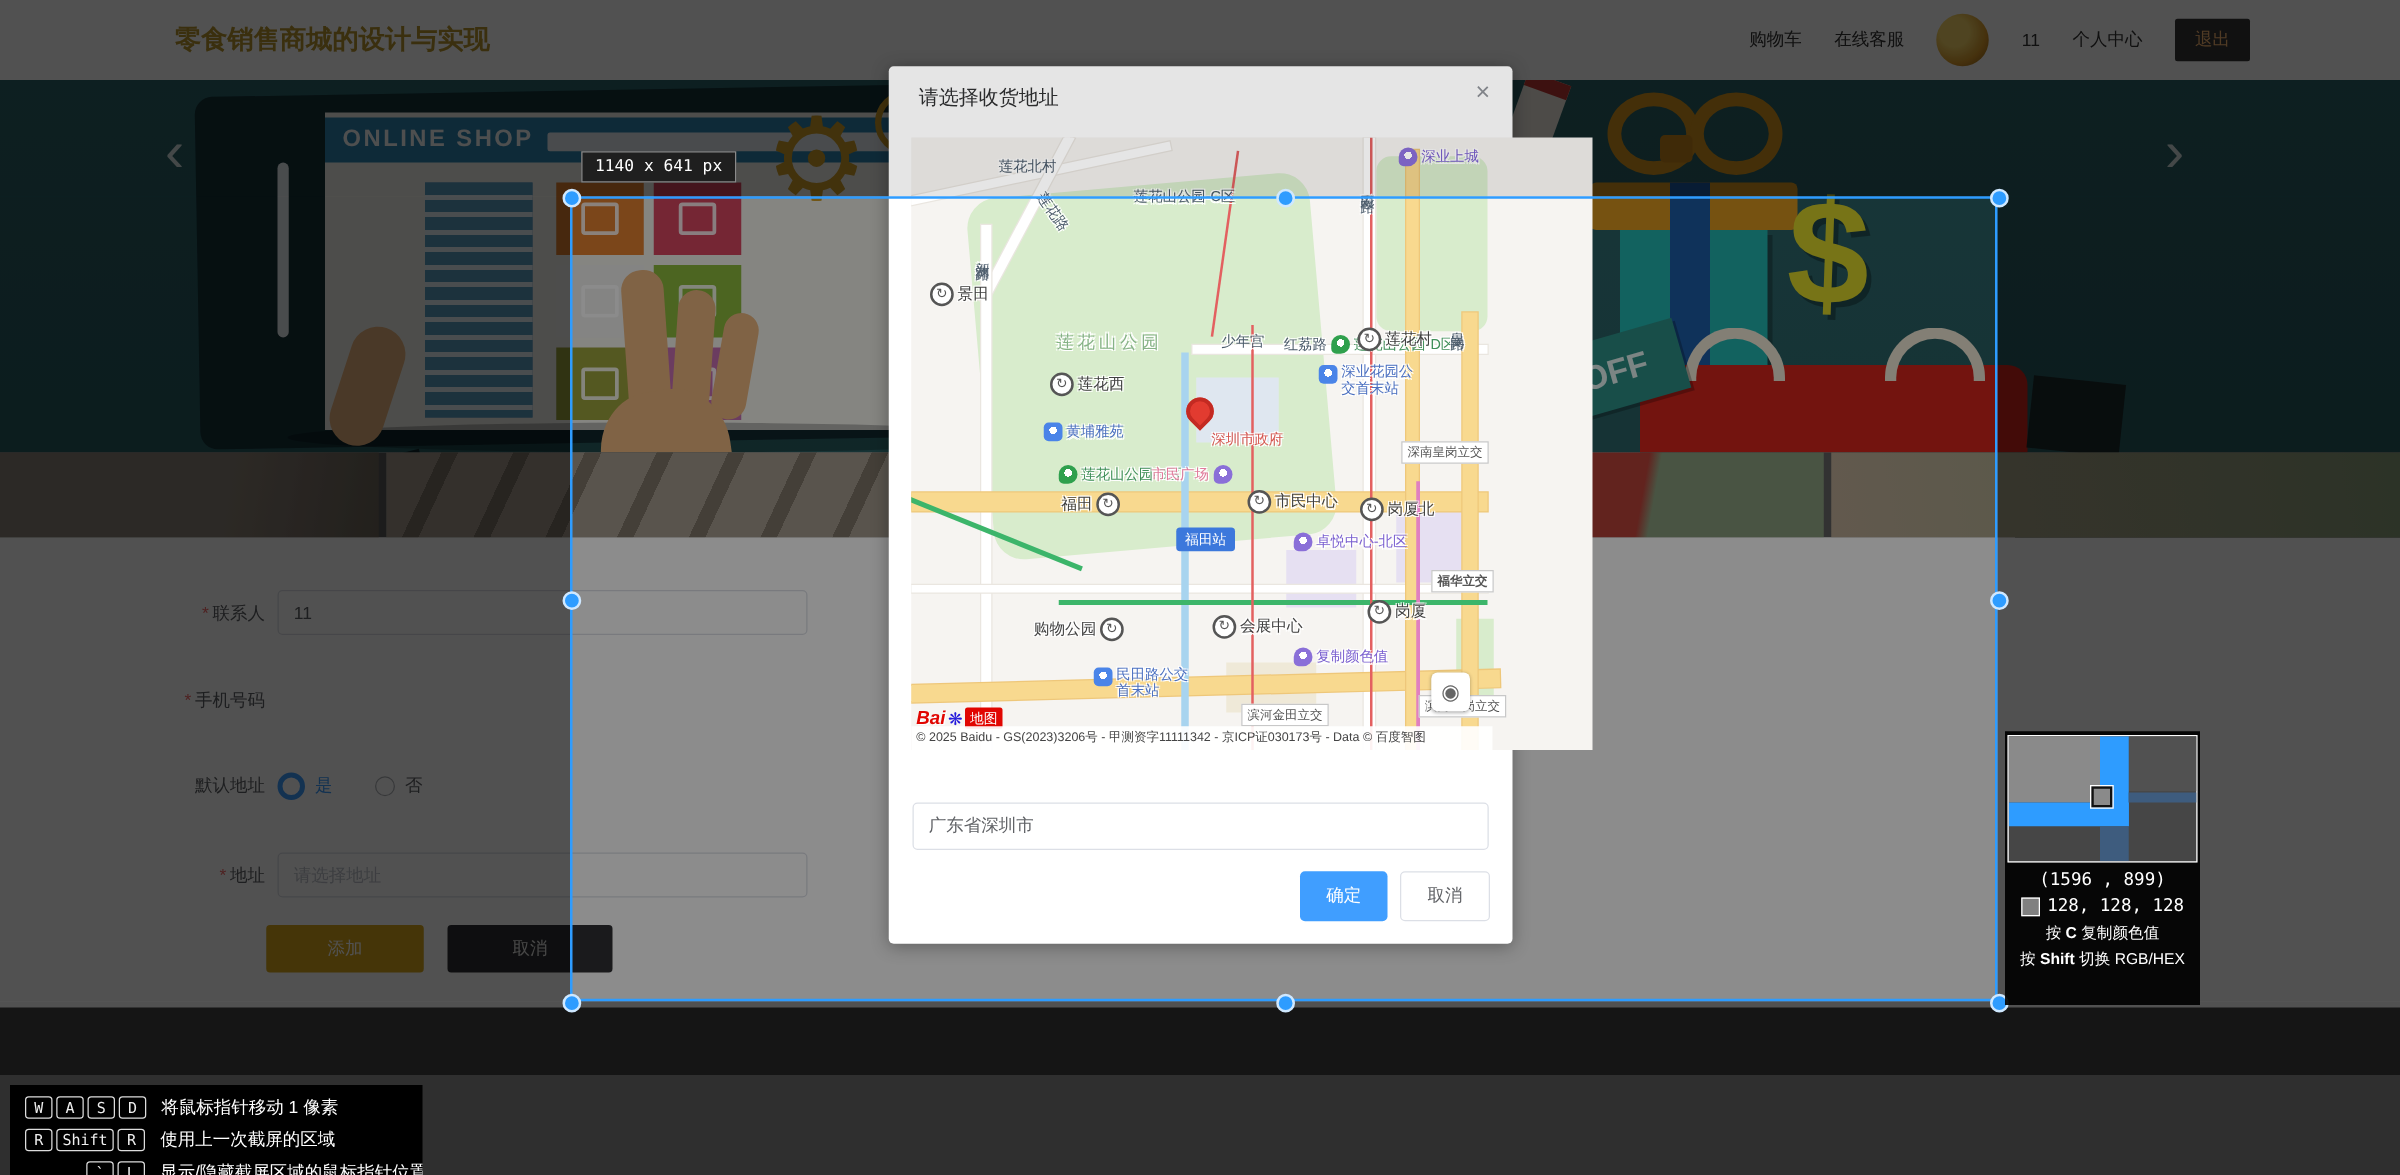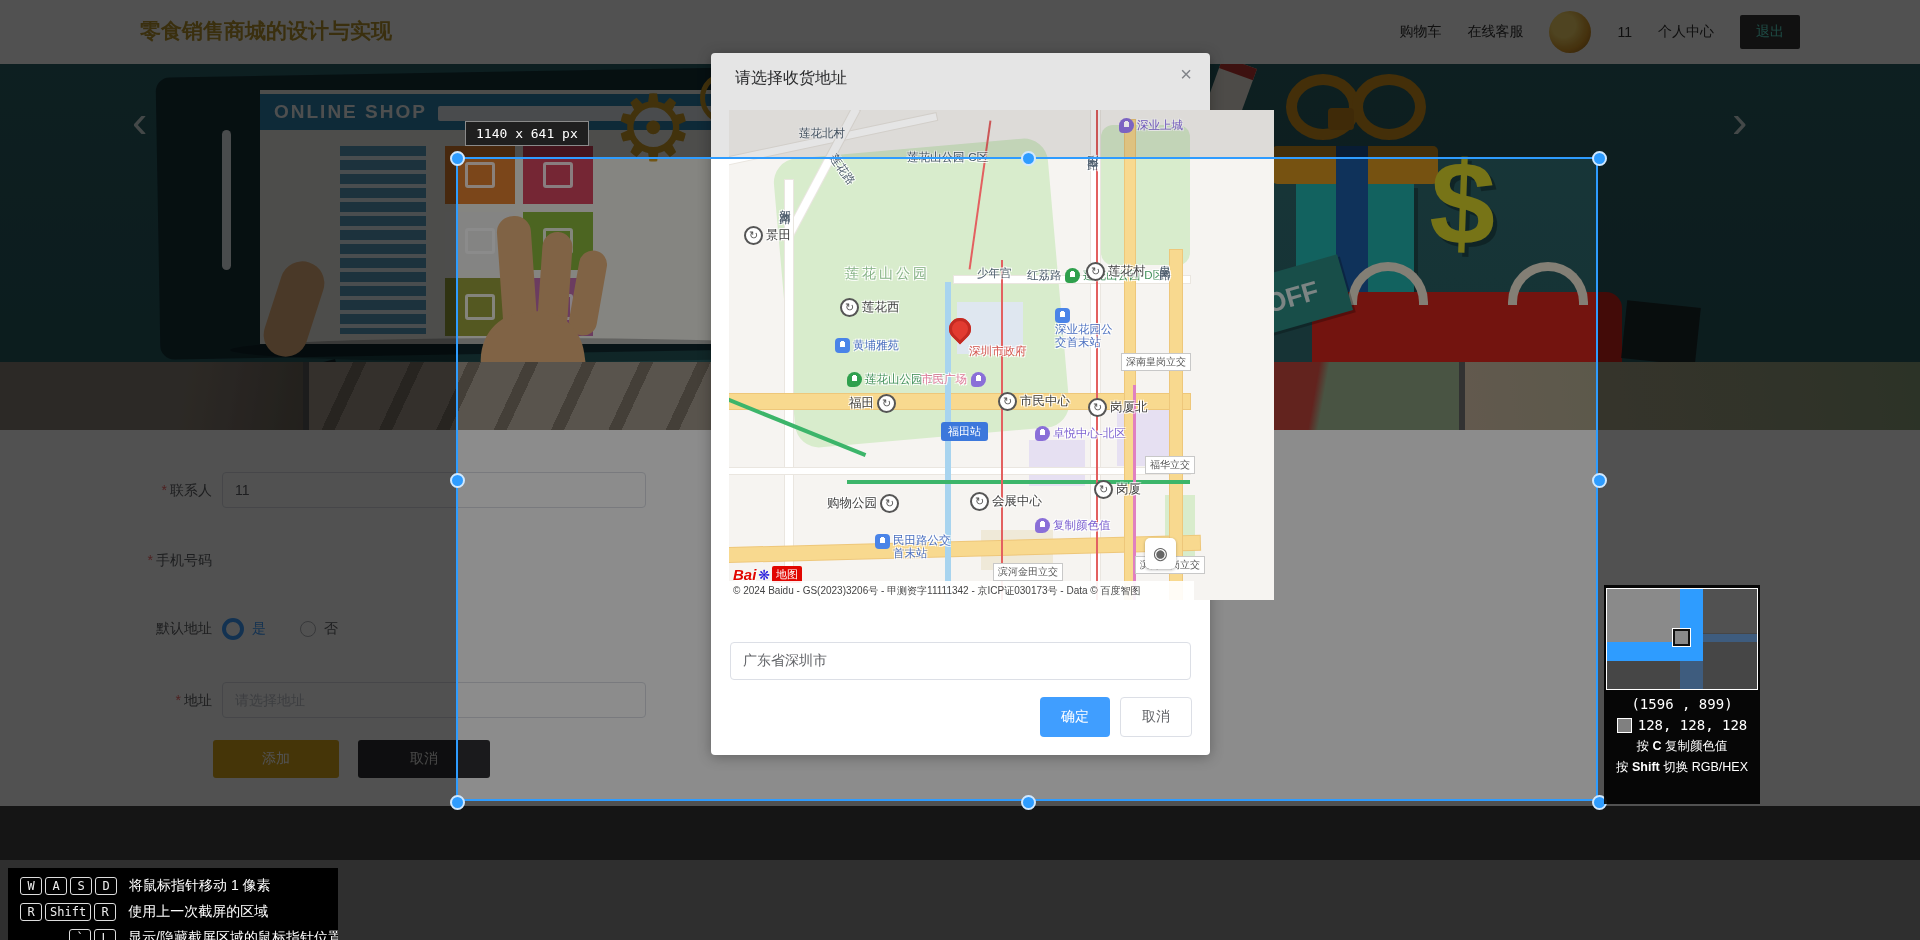--- a/index.html
+++ b/index.html
@@ -4,21 +4,21 @@
 <style>
   html,body{margin:0;padding:0;background:#222;}
   .stage{position:relative;width:1920px;height:940px;overflow:hidden;font-family:"Liberation Sans",sans-serif;background:#fff;}
   
   .page{position:absolute;inset:0;z-index:1;}
   .hdr{position:absolute;left:0;top:0;width:1920px;height:64px;background:#fff;border-bottom:1px solid #e2e2e2;}
   .hdr-title{position:absolute;left:140px;top:17px;font-size:21px;font-weight:bold;color:#b8962e;}
   .hdr-nav{position:absolute;right:120px;top:0;height:64px;display:flex;align-items:center;gap:26px;font-size:14px;color:#333;}
   .nav-link{cursor:pointer;}
   .avatar{width:42px;height:42px;border-radius:50%;background:radial-gradient(circle at 35% 35%,#f7d76a 0 30%,#d99a2b 65%,#8a5a1a);}
-  .logout-btn{background:#3a3a3a;color:#5eead4;padding:8px 16px;font-size:14px;border-radius:2px;}
+  .logout-btn{background:#3a3a3a;color:#fdba74;padding:8px 16px;font-size:14px;border-radius:2px;}
   
   .banner{position:absolute;left:0;top:64px;width:1920px;height:298px;background:linear-gradient(#2c6468,#285d61);overflow:hidden;}
   .carousel-arrow{position:absolute;top:34px;font-size:46px;color:#d5e4e4;line-height:1;}
   .tablet{position:absolute;left:158px;top:8px;width:655px;height:282px;background:#16333a;border-radius:14px;transform:rotate(-1deg);}
   .whitebar{position:absolute;left:222px;top:66px;width:9px;height:140px;background:#e8eef0;border-radius:5px;}
   .screen{position:absolute;left:260px;top:26px;width:548px;height:254px;background:#f2f2ec;}
   .screen-head{position:absolute;left:0;top:4px;width:100%;height:36px;background:#2f86b3;}
   .shop-txt{position:absolute;left:14px;top:7px;color:#f4f7f8;font-weight:bold;font-size:19px;letter-spacing:2px;}
   .search-strip{position:absolute;left:178px;top:12px;width:350px;height:15px;background:#e6edf0;border-radius:2px;}
   .sidebox{position:absolute;left:80px;top:56px;width:86px;height:182px;background:#5c9ec4;
@@ -320,21 +320,21 @@
             <span class="mi">↻</span>
             <span class="mt">莲花西</span>
           </div>
           <div class="ml ml-bld" style="left: 106px; top: 228px;">
             <span class="mk mk-bld"></span>
             <span class="mt">黄埔雅苑</span>
           </div>
           <div class="ml ml-red" style="left: 240px; top: 234px;">
             <span class="mt">深圳市政府</span>
           </div>
-          <div class="ml ml-bus" style="left: 326px; top: 198px; flex-direction: column;">
+          <div class="ml ml-bus" style="left: 326px; top: 182px;">
             <span class="mk mk-bus"></span>
             <span class="mt">深业花园公交首末站</span>
           </div>
           <div class="ml ml-box" style="left: 392px; top: 243px;">
             <span class="mt">深南皇岗立交</span>
           </div>
           <div class="ml ml-pink" style="left: 192px; top: 262px;">
             <span class="mt">市民广场</span>
             <span class="mk mk-purple" style="margin-left: 4px;"></span>
           </div>
@@ -350,21 +350,21 @@
             <span class="mi">↻</span>
             <span class="mt">岗厦北</span>
           </div>
           <div class="ml ml-station" style="left: 212px; top: 312px;">
             <span class="mt">福田站</span>
           </div>
           <div class="ml ml-purple" style="left: 306px; top: 316px;">
             <span class="mk mk-purple"></span>
             <span class="mt">卓悦中心-北区</span>
           </div>
-          <div class="ml ml-box" style="left: 416px; top: 346px;">
+          <div class="ml ml-box" style="left: 416px; top: 346px; font-weight: bold;">
             <span class="mt">福华立交</span>
           </div>
           <div class="ml ml-metro-r" style="left: 98px; top: 384px;">
             <span class="mt">购物公园</span>
             <span class="mi">↻</span>
           </div>
           <div class="ml ml-metro" style="left: 238px; top: 382px;">
             <span class="mi">↻</span>
             <span class="mt">会展中心</span>
           </div>
@@ -387,21 +387,21 @@
             <span class="mt">滨河皇岗立交</span>
           </div>
         </div>
       <div class="red-pin"></div>
       <div class="baidu-logo">
         <span class="bai">Bai</span>
         <span class="paw">❋</span>
         <span class="ditu">地图</span>
       </div>
       <div class="locate-btn">◉</div>
-      <div class="copy">© 2024 Baidu - GS(2023)3206号 - 甲测资字11111342 - 京ICP证030173号 - Data © 百度智图</div>
+      <div class="copy">© 2025 Baidu - GS(2023)3206号 - 甲测资字11111342 - 京ICP证030173号 - Data © 百度智图</div>
     </div>
     <input class="m-input" readonly="" value="广东省深圳市" style="">
     <button class="m-ok">确定</button>
     <button class="m-cancel">取消</button>
   </div>
 
   <div class="lightdim d-top"></div>
   <div class="lightdim d-bottom"></div>
   <div class="lightdim d-left"></div>
   <div class="lightdim d-right"></div>

